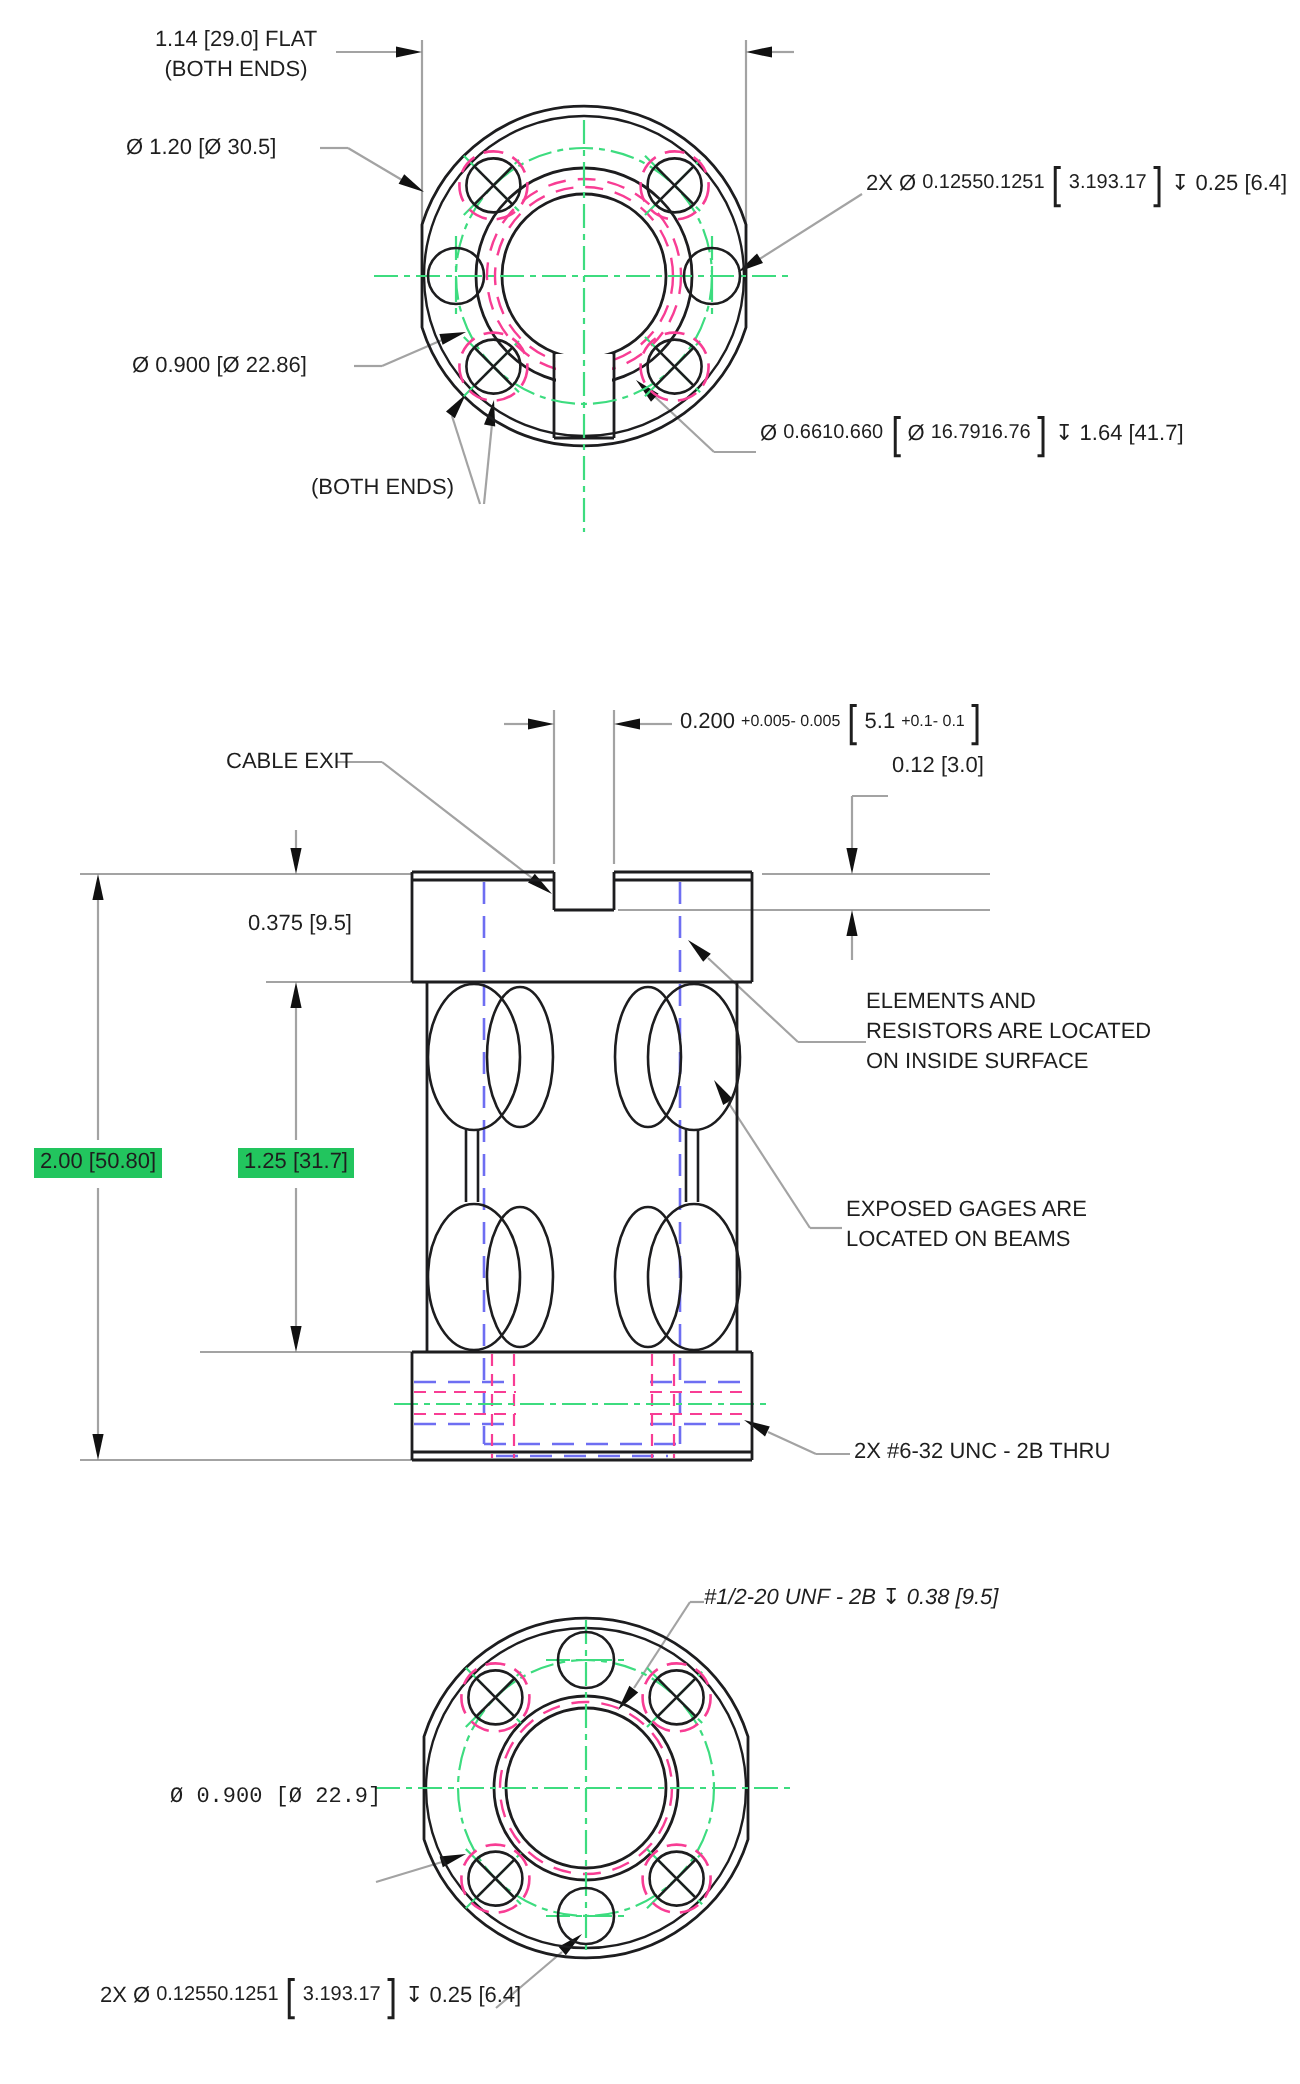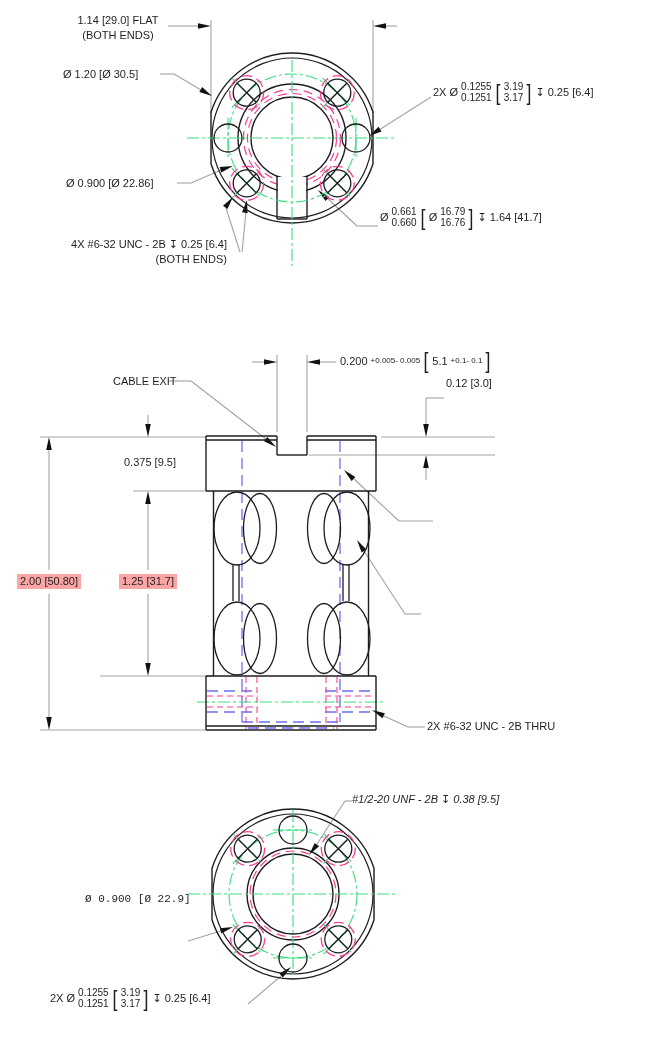--- a/index.html
+++ b/index.html
@@ -3,24 +3,24 @@
 <meta charset="utf-8">
 <style>
   html,body{margin:0;padding:0;background:#ffffff;}
   #sheet{position:relative;width:650px;height:1042px;background:#ffffff;overflow:hidden;
          font-family:"Liberation Sans","DejaVu Sans",sans-serif;}
   #draw{position:absolute;left:0;top:0;}
   .lbl{position:absolute;font-size:11px;color:#1e1e1e;white-space:nowrap;line-height:14.5px;}
   .ctr{text-align:center;}
   .rt{text-align:right;}
   .comp{display:flex;align-items:center;gap:3px;}
-  .stk{display:inline-flex;flex-direction:column;font-size:10px;line-height:10.5px;text-align:center;}
+  .stk{display:inline-flex;flex-direction:row;font-size:10px;line-height:10.5px;text-align:center;}
   .tstk{display:inline-flex;flex-direction:row;font-size:8px;line-height:8.5px;text-align:left;}
   .bk{font-size:22px;font-weight:300;line-height:20px;transform:scaleX(.8);}
-  .wbg{background:#fca5a5;padding:0 3px;display:inline-block;}
+  .wbg{background:#22c55e;padding:0 3px;display:inline-block;}
   .n15{line-height:15px;}
 </style>
 </head>
 <body>
 
 <div id="sheet">
 
 <svg id="draw" width="650" height="1042" viewBox="0 0 650 1042">
 
   <g fill="none" stroke-linecap="butt">
@@ -292,21 +292,20 @@
 <div class="lbl ctr" style="left:63px;top:13px;width:110px;">
   <div>1.14 [29.0] FLAT</div>
   <div>(BOTH ENDS)</div>
 </div>
 
 <div class="lbl" style="left:63px;top:67px;">Ø 1.20 [Ø 30.5]</div>
 
 <div class="lbl" style="left:66px;top:176px;">Ø 0.900 [Ø 22.86]</div>
 
 <div class="lbl rt" style="left:37px;top:237px;width:190px;">
-  <div>4X #6-32 UNC - 2B ↧ 0.25 [6.4]</div>
   <div>(BOTH ENDS)</div>
 </div>
 
 <div class="lbl comp" style="left:433px;top:82px;">
   <span>2X Ø</span>
   <span class="stk">
     <span>0.1255</span>
     <span>0.1251</span>
   </span>
   <span class="bk">[</span>
@@ -352,21 +351,30 @@
 <div class="lbl" style="left:113px;top:374px;">CABLE EXIT</div>
 
 <div class="lbl" style="left:446px;top:376px;">0.12 [3.0]</div>
 
 <div class="lbl ctr" style="left:105px;top:455px;width:90px;">0.375 [9.5]</div>
 
 <div class="lbl ctr" style="left:4px;top:574px;width:90px;"><span class="wbg">2.00 [50.80]</span></div>
 
 <div class="lbl ctr" style="left:103px;top:574px;width:90px;"><span class="wbg">1.25 [31.7]</span></div>
 
-
+<div class="lbl n15" style="left:433px;top:494px;">
+  <div>ELEMENTS AND</div>
+  <div>RESISTORS ARE LOCATED</div>
+  <div>ON INSIDE SURFACE</div>
+</div>
+
+<div class="lbl n15" style="left:423px;top:598px;">
+  <div>EXPOSED GAGES ARE</div>
+  <div>LOCATED ON BEAMS</div>
+</div>
 
 <div class="lbl" style="left:427px;top:719px;">2X #6-32 UNC - 2B THRU</div>
 
 <div class="lbl" style="left:352px;top:792px;font-style:italic;">#1/2-20 UNF - 2B ↧ 0.38 [9.5]</div>
 
 <div class="lbl" style="left:85px;top:892px;font-family:Liberation Mono, monospace;">Ø 0.900 [Ø 22.9]</div>
 
 <div class="lbl comp" style="left:50px;top:988px;">
   <span>2X Ø</span>
   <span class="stk">

